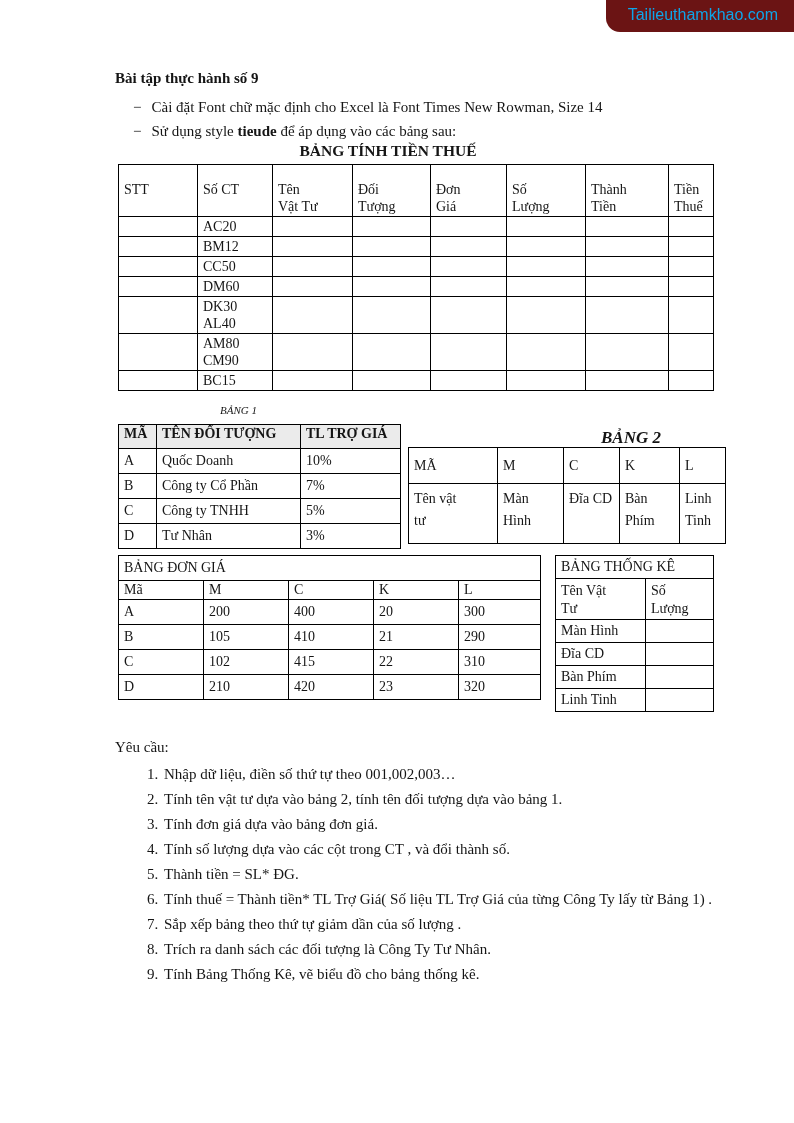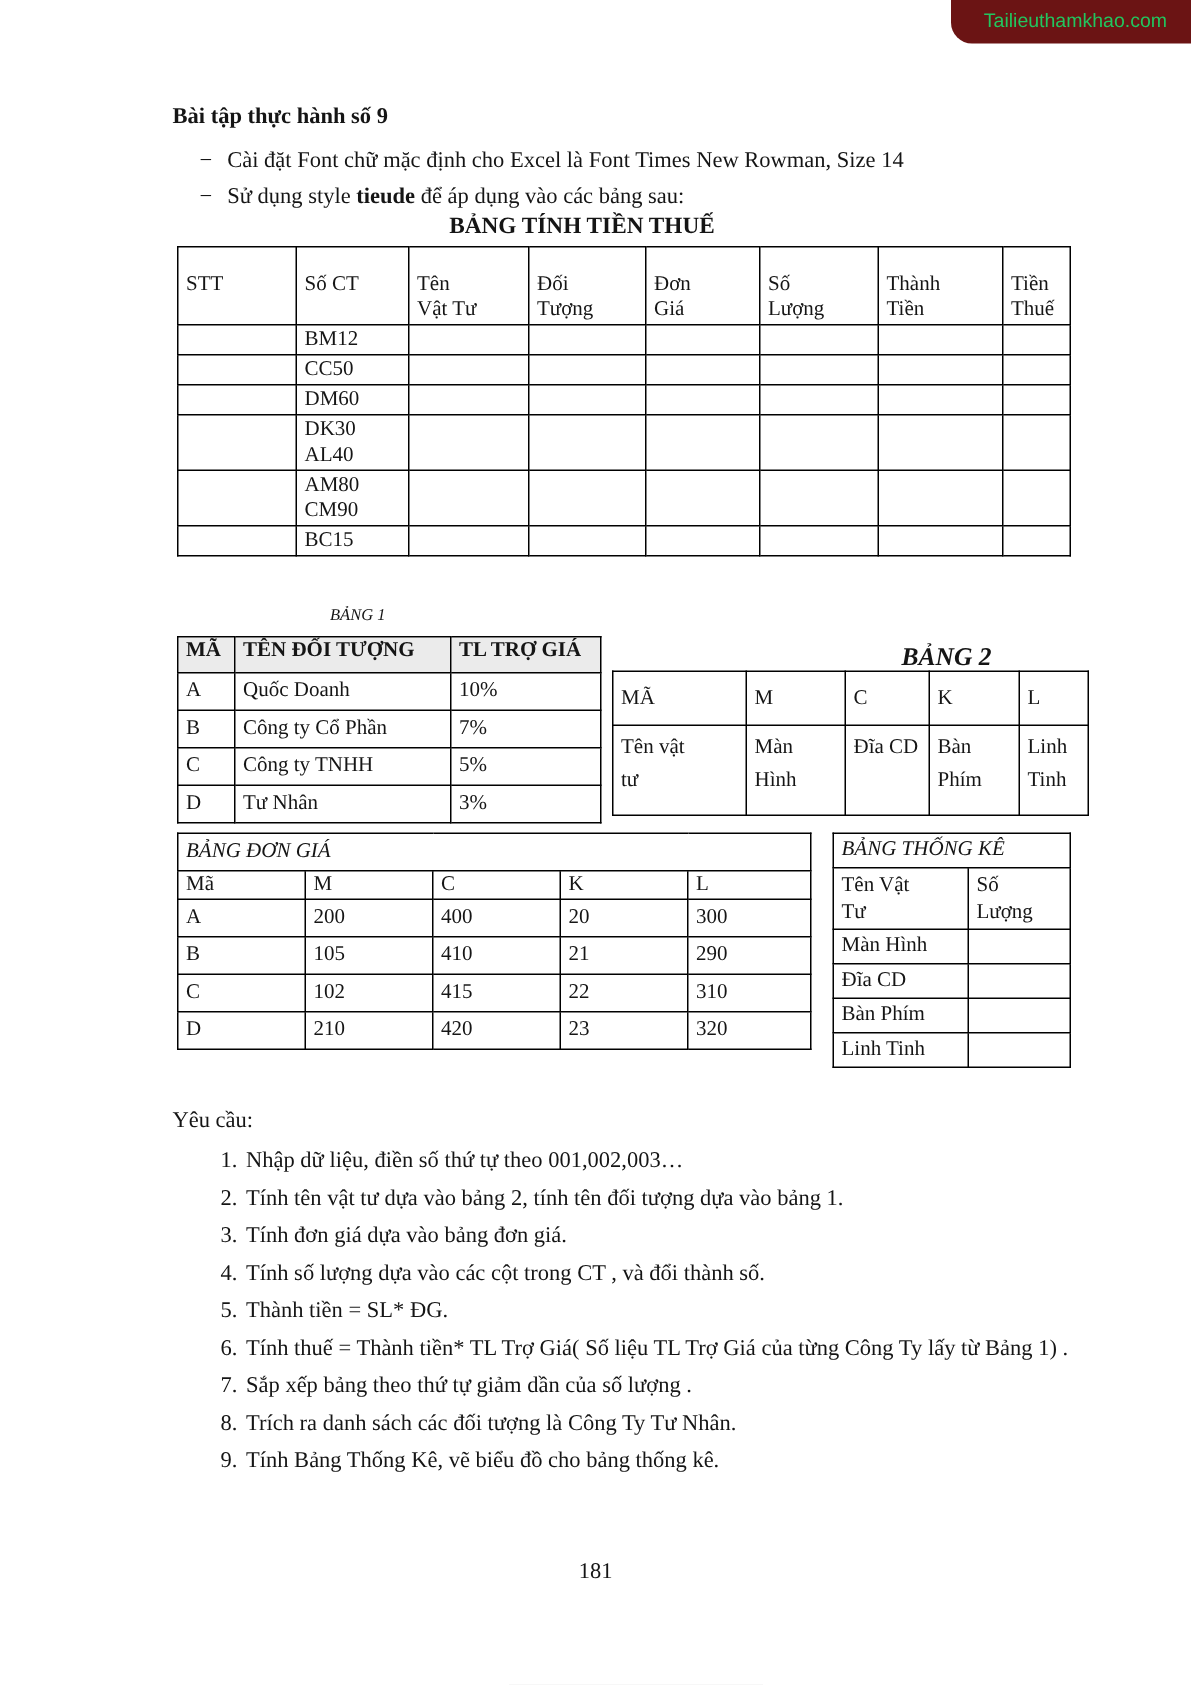--- a/index.html
+++ b/index.html
@@ -5,22 +5,22 @@
   * { box-sizing: border-box; }
   body { margin:0; background:#e0e0e0; }
   .page {
     position:relative; width:794px; height:1123px; margin:0 auto;
     background:#ffffff; color:#151515;
     font-family:"Liberation Serif", serif; overflow:hidden;
   }
   
   .watermark {
     position:absolute; top:0; right:0;
-    background:#6b1414; color:#22c55e;
-    font-family:"Liberation Sans", sans-serif; font-size:13px;
+    background:#6b1414; color:#0ea5e9;
+    font-family:"Liberation Sans", sans-serif; font-size:16px;
     padding:6px 16px 8px 22px; border-bottom-left-radius:14px;
   }
   
   .intro-title { position:absolute; left:115px; top:70px; font-size:15px; font-weight:bold; }
   .bullets { position:absolute; left:133px; top:95px; font-size:15px; }
   .bullet-line { display:flex; gap:10px; line-height:24px; }
   .bold-inline { font-weight:bold; }
   
   table.doc-table { border-collapse:collapse; table-layout:fixed; position:absolute; }
   .doc-table th, .doc-table td {
@@ -40,21 +40,21 @@
   .bang1 { left:118px; top:424px; width:282px; }
   .bang1 th { background:#ebebeb; font-weight:bold; height:24px; }
   .bang1 td { height:25px; line-height:22px; }
   
   .bang2-title { position:absolute; left:601px; top:428px; font-size:17px; font-weight:bold; font-style:italic;text-align:right; }
   .bang2 { left:408px; top:447px; width:317px; }
   .bang2 .row-head td { height:36px; vertical-align:middle; }
   .bang2 .row-val td { height:60px; line-height:22px; padding-top:4px; }
   
   .bang-don-gia { left:118px; top:555px; width:422px; }
-  .tbl-title-cell { text-align:center; font-weight:bold; font-style:italic; font-size:15px; height:26px; vertical-align:middle;margin-top:14px; }
+  .tbl-title-cell { text-align:center; font-weight:bold; font-size:15px; height:26px; vertical-align:middle;margin-top:14px; }
   .bang-don-gia td { height:25px; line-height:22px; }
   
   .bang-thong-ke { left:555px; top:555px; width:158px; }
   .bang-thong-ke .tk-head th { height:40px; line-height:18px; padding-top:3px; }
   .bang-thong-ke td { height:23px; line-height:20px; }
   
   .requirements { position:absolute; left:115px; top:735px; width:650px; font-size:15px; }
   .req-label { line-height:25px; }
   .requirements ol { margin:2px 0 0 0; padding-left:47px; }
   .requirements li { line-height:25px; padding-left:2px; }
@@ -108,20 +108,30 @@
 Lượng</th>
         <th>Thành
 Tiền</th>
         <th>Tiền
 Thuế</th>
       </tr>
     </thead>
     <tbody>
       <tr>
           <td></td>
+          <td>AC20</td>
+          <td></td>
+          <td></td>
+          <td></td>
+          <td></td>
+          <td></td>
+          <td></td>
+        </tr>
+      <tr>
+          <td></td>
           <td>BM12</td>
           <td></td>
           <td></td>
           <td></td>
           <td></td>
           <td></td>
           <td></td>
         </tr>
       <tr>
           <td></td>
@@ -339,15 +349,14 @@
       <li>Tính đơn giá dựa vào bảng đơn giá.</li>
       <li>Tính số lượng dựa vào các cột trong CT , và đổi thành số.</li>
       <li>Thành tiền = SL* ĐG.</li>
       <li>Tính thuế = Thành tiền* TL Trợ Giá( Số liệu TL Trợ Giá của từng Công Ty lấy từ Bảng 1) .</li>
       <li>Sắp xếp bảng theo thứ tự giảm dần của số lượng .</li>
       <li>Trích ra danh sách các đối tượng là Công Ty Tư Nhân.</li>
       <li>Tính Bảng Thống Kê, vẽ biểu đồ cho bảng thống kê.</li>
     </ol>
   </div>
 
-  <div class="page-number">181</div>
 
 </div>
 
 </body></html>

